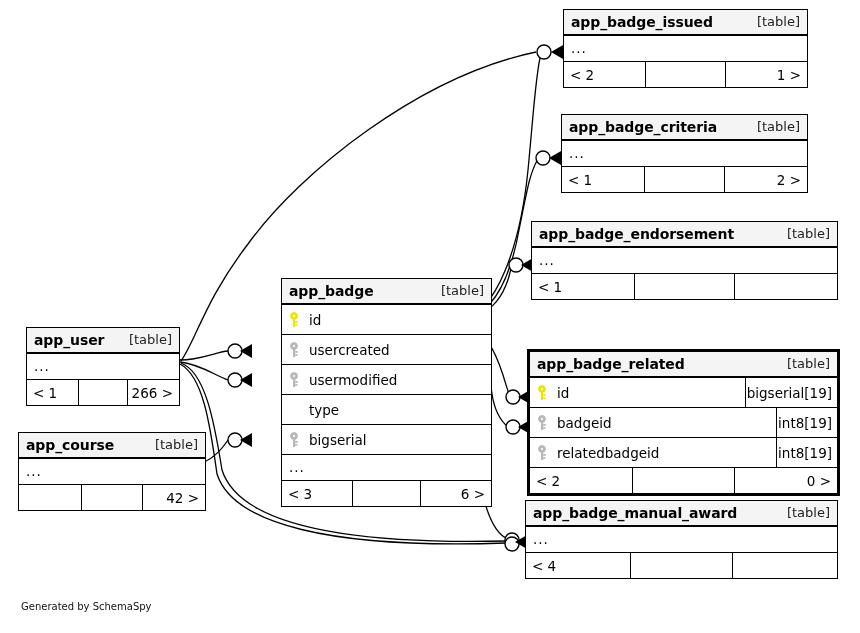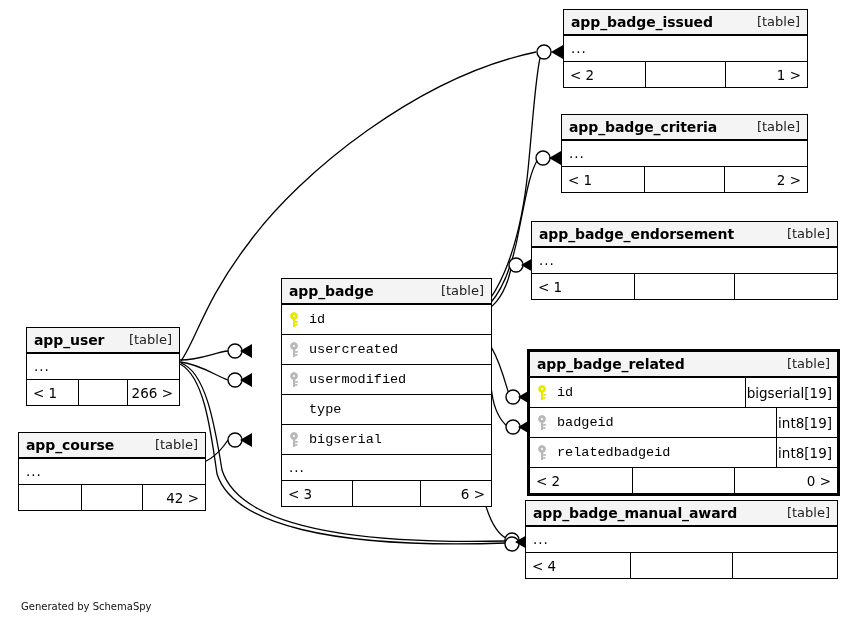--- a/index.html
+++ b/index.html
@@ -85,21 +85,20 @@
     border-left: 1px solid #000;
     padding: 0 5px 0 1px;
     display: flex;
     align-items: center;
     height: 100%;
     white-space: nowrap;
     font-size: 13.5px;
   }
   .col-label {
     padding-left: 2px;
-    font-family: Liberation Mono, monospace;
   }
   .keyicon {
     width: 13px;
     height: 16px;
     margin-right: 5px;
     flex: 0 0 auto;
     display: inline-block;
   }
   .keyspacer {
     width: 18px;

